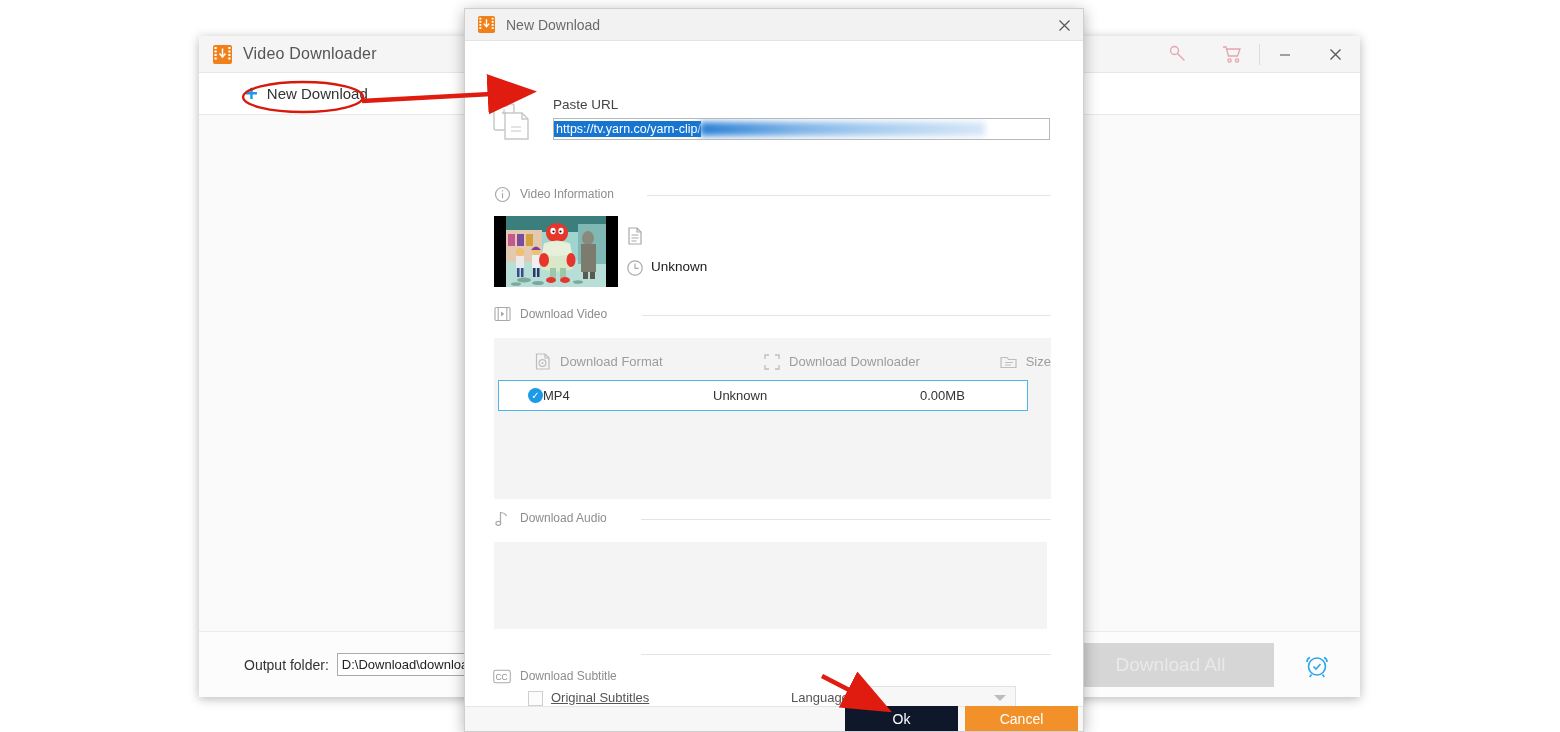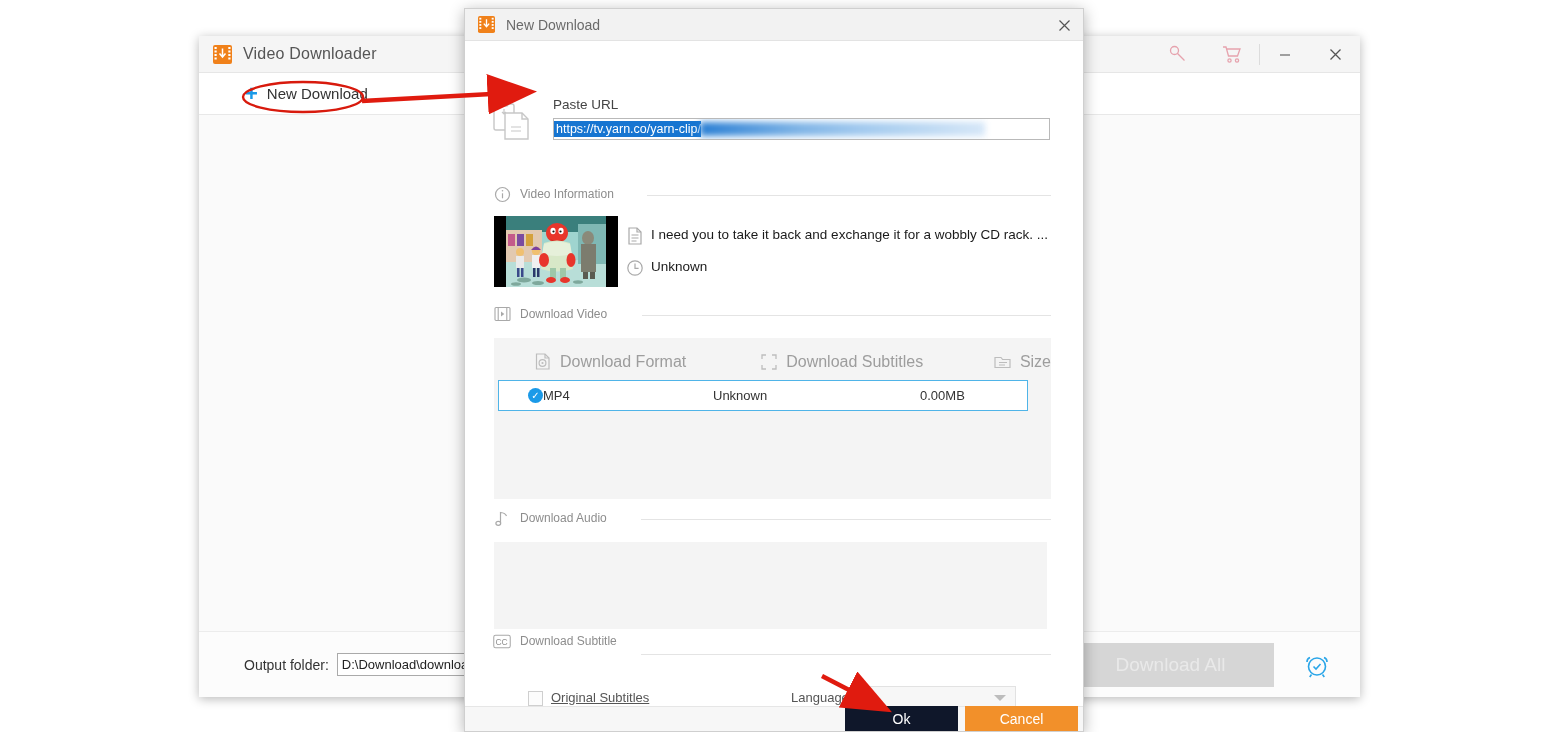--- a/index.html
+++ b/index.html
@@ -152,21 +152,21 @@
   .ico-doc { position:absolute; left:162px; top:186px; width:16px;height:18px; }
   .ico-clock { position:absolute; left:161px; top:218px; width:18px;height:18px; }
 
   
   .vid-panel {
     position:absolute; left:29px; top:297px; width:557px; height:161px;
     background:#f4f4f4;
   }
   .vid-thead {
     position:absolute; left:0; top:8px; width:100%; height:31px;
-    display:flex; align-items:center; color:#9d9d9d; font-size:16px;gap:42px;
+    display:flex; align-items:center; color:#9d9d9d; font-size:13px;gap:42px;
   }
   .th { display:flex; align-items:center; gap:9px; }
   .th-ico { width:17px;height:17px;display:flex;align-items:center;justify-content:center; }
   .vid-row {
     position:absolute; left:4px; top:42px; width:530px; height:31px;
     background:#ffffff; border:1px solid #4fb4e8;
     display:flex; align-items:center; font-size:13px; color:#333;
   }
   .chk-on {
     width:15px;height:15px;border-radius:50%;background:#1b9ae8;
@@ -391,21 +391,20 @@
         </svg>
       </div>
 
       <div class="ico-doc">
         <svg width="16" height="18" viewBox="0 0 16 18" fill="none" stroke="#a9a9a9" stroke-width="1.2">
           <path d="M2 1 h8 l4 4 v12 h-12 z" fill="#fff"></path>
             <path d="M10 1 v4 h4"></path>
           <path d="M4.5 8 h7 M4.5 11 h7 M4.5 14 h5" stroke-width="1"></path>
         </svg>
       </div>
-      <div class="vinfo-title">I need you to take it back and exchange it for a wobbly CD rack. ...</div>
 
       <div class="ico-clock">
         <svg width="18" height="18" viewBox="0 0 18 18" fill="none" stroke="#a9a9a9" stroke-width="1.2">
           <circle cx="9" cy="9" r="7.2"></circle>
             <path d="M9 4.5 v4.8 h3.6"></path>
         </svg>
       </div>
       <div class="vinfo-dur">Unknown</div>
 
       <div class="sec-head" style="left:28px; top:264px;">
@@ -432,21 +431,21 @@
               </svg>
             </span>
             <span>Download Format</span>
           </div>
           <div class="th" style="width:204px;">
             <span class="th-ico">
               <svg width="16" height="16" viewBox="0 0 16 16" fill="none" stroke="#bdbdbd" stroke-width="1.3">
                 <path d="M1 5 V1 h4 M11 1 h4 v4 M15 11 v4 h-4 M5 15 H1 v-4"></path>
               </svg>
             </span>
-            <span>Download Subtitles</span>
+            <span>Download Downloader</span>
           </div>
           <div class="th">
             <span class="th-ico">
               <svg width="17" height="15" viewBox="0 0 17 15" fill="none" stroke="#bdbdbd" stroke-width="1.2">
                 <path d="M1 3.5 h6 l1.6 2 h7.4 v8 h-15 z"></path>
                   <path d="M5 8.5 h8 M5 11 h6" stroke-width="1"></path>
               </svg>
             </span>
             <span>Size</span>
           </div>
@@ -466,21 +465,21 @@
             <path d="M5.5 13 V2.5 q5 0.5 6 3.5"></path>
               <ellipse cx="3.3" cy="13.3" rx="2.4" ry="2"></ellipse>
           </svg>
         </span>
         <span class="sec-txt">Download Audio</span>
       </div>
       <div class="sec-rule" style="left:176px; top:478px; width:410px;"></div>
 
       <div class="aud-panel"></div>
 
-      <div class="sec-head" style="left:28px; top:591px;">
+      <div class="sec-head" style="left:28px; top:626px;">
         <span class="sec-ico">
           <svg width="19" height="15" viewBox="0 0 19 15" fill="none" stroke="#a9a9a9" stroke-width="1.1">
             <rect x="0.8" y="0.8" width="17.4" height="13.4" rx="2"></rect>
             <text x="2.6" y="11" font-size="9" fill="#8f8f8f" stroke="none" font-family="Liberation Sans, sans-serif">CC</text>
           </svg>
         </span>
         <span class="sec-txt">Download Subtitle</span>
       </div>
       <div class="sec-rule" style="left:176px; top:613px; width:410px;"></div>
 

